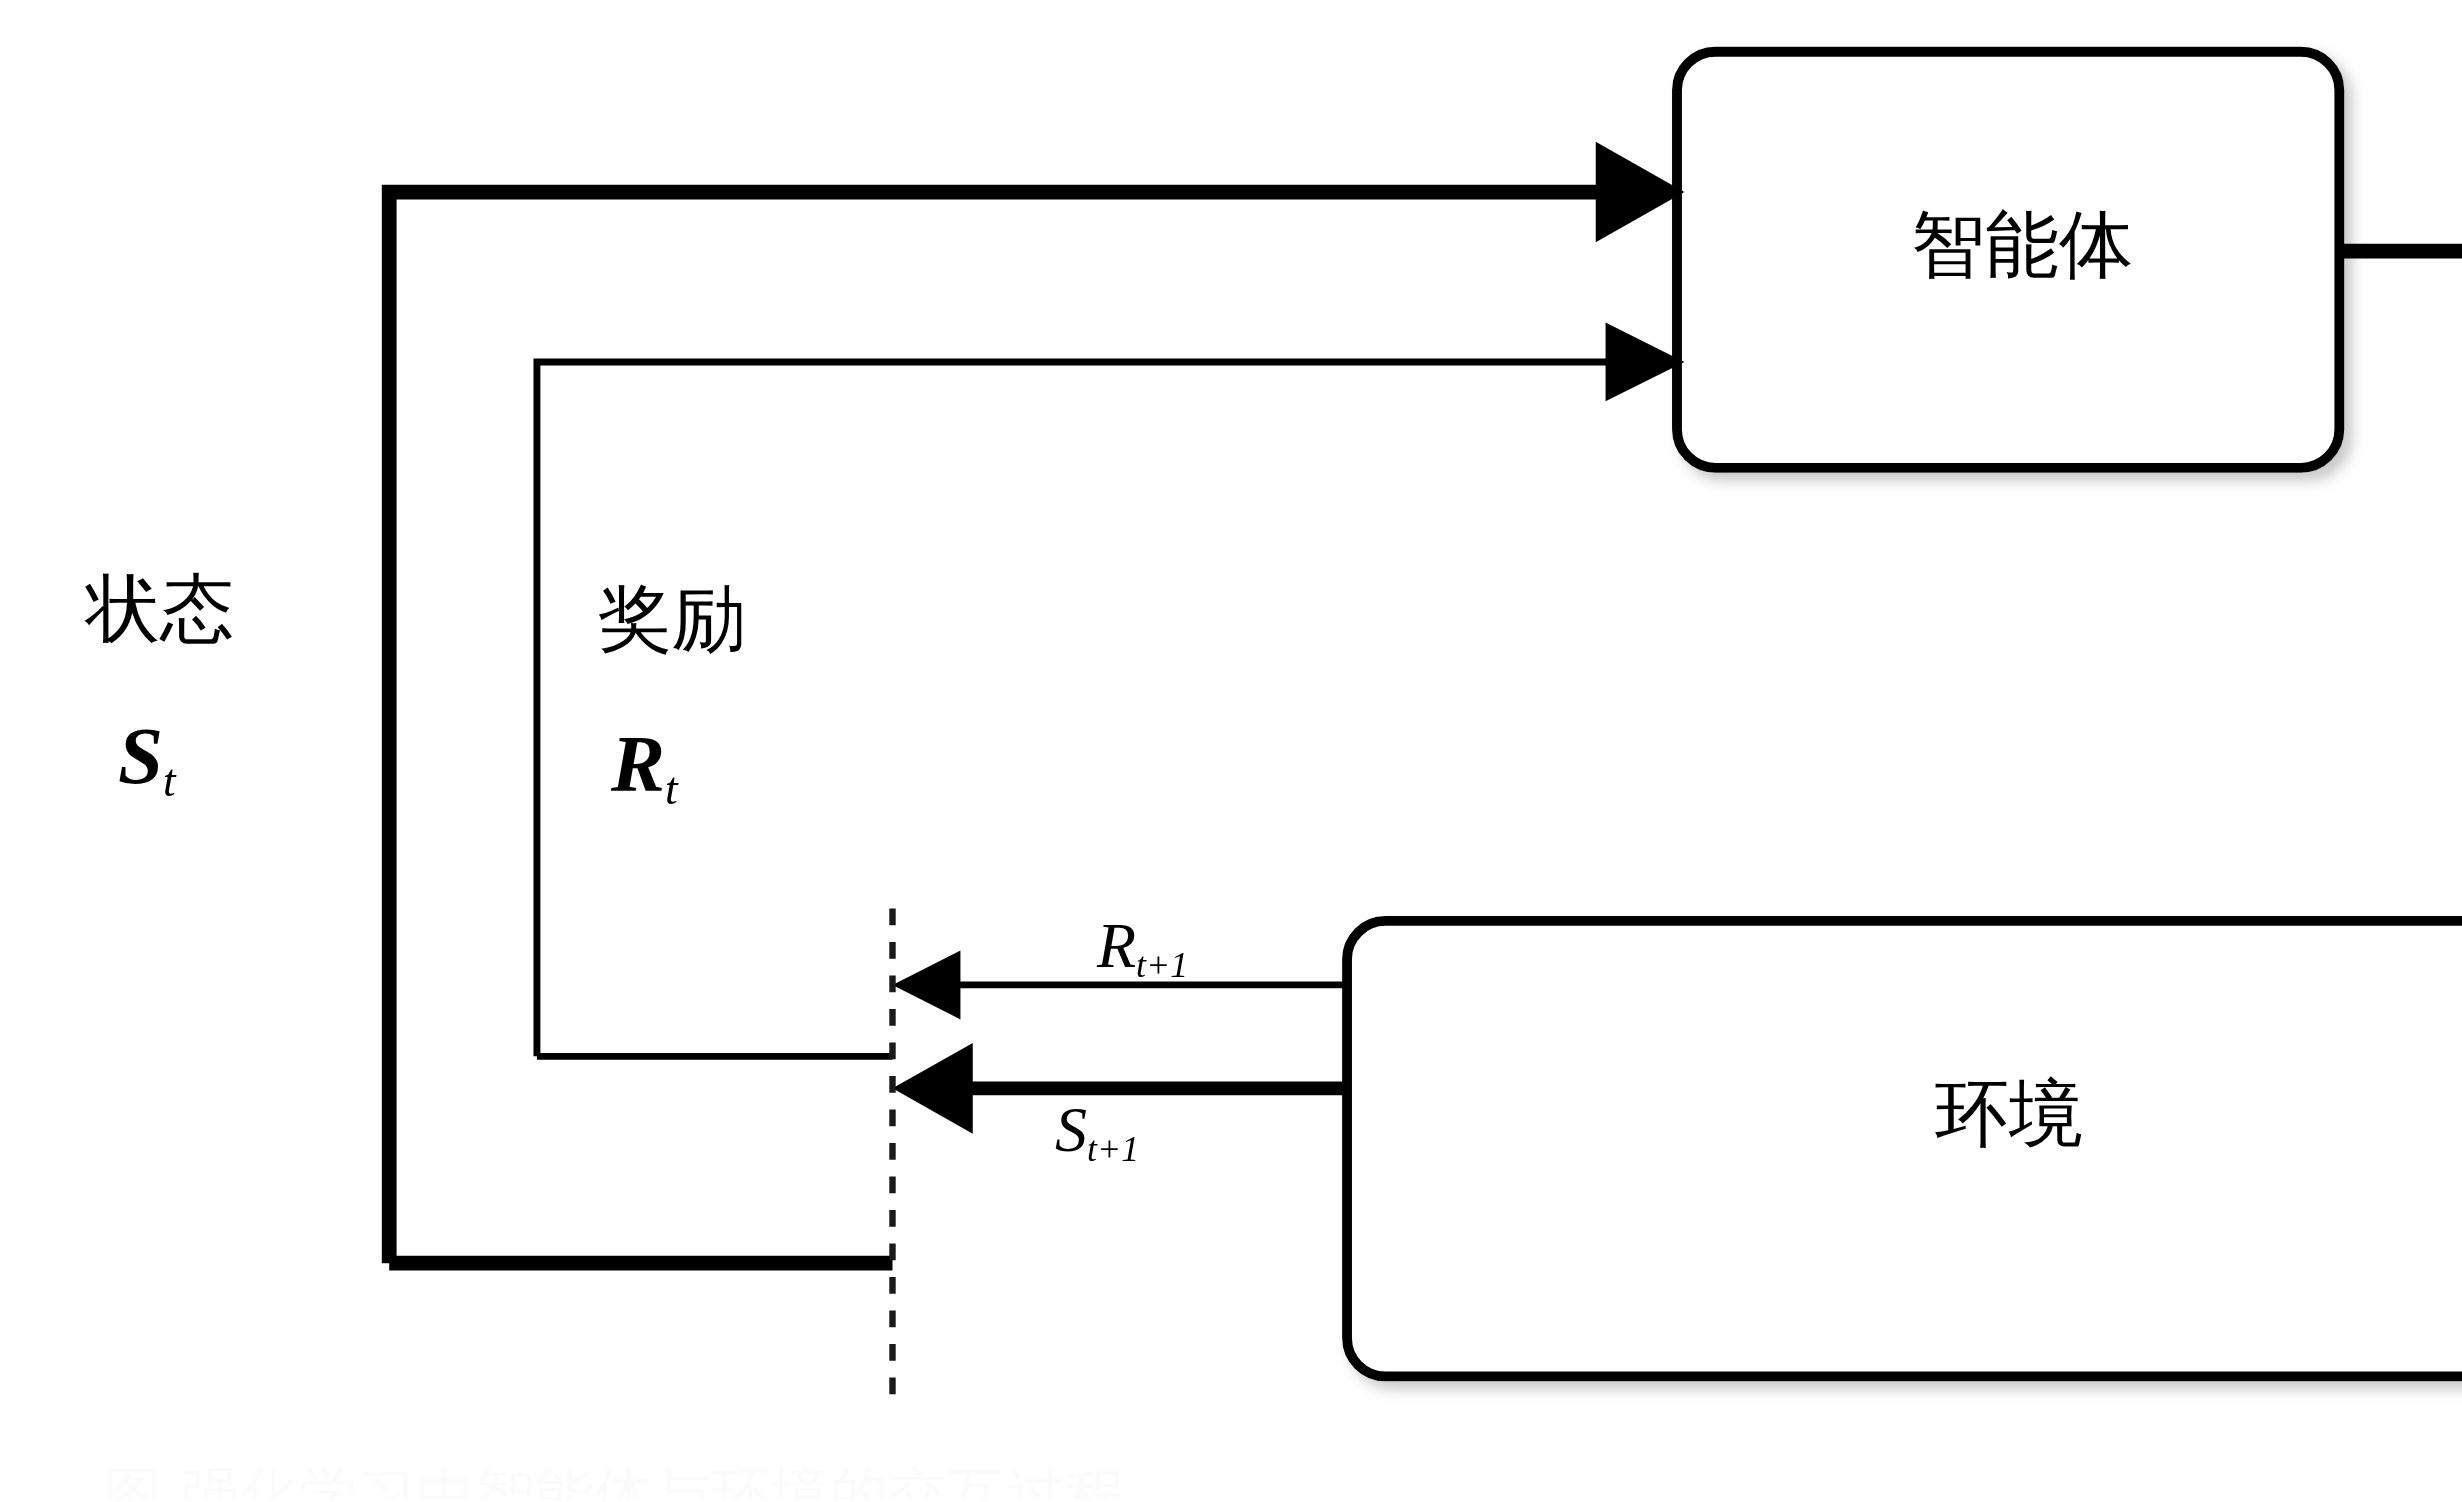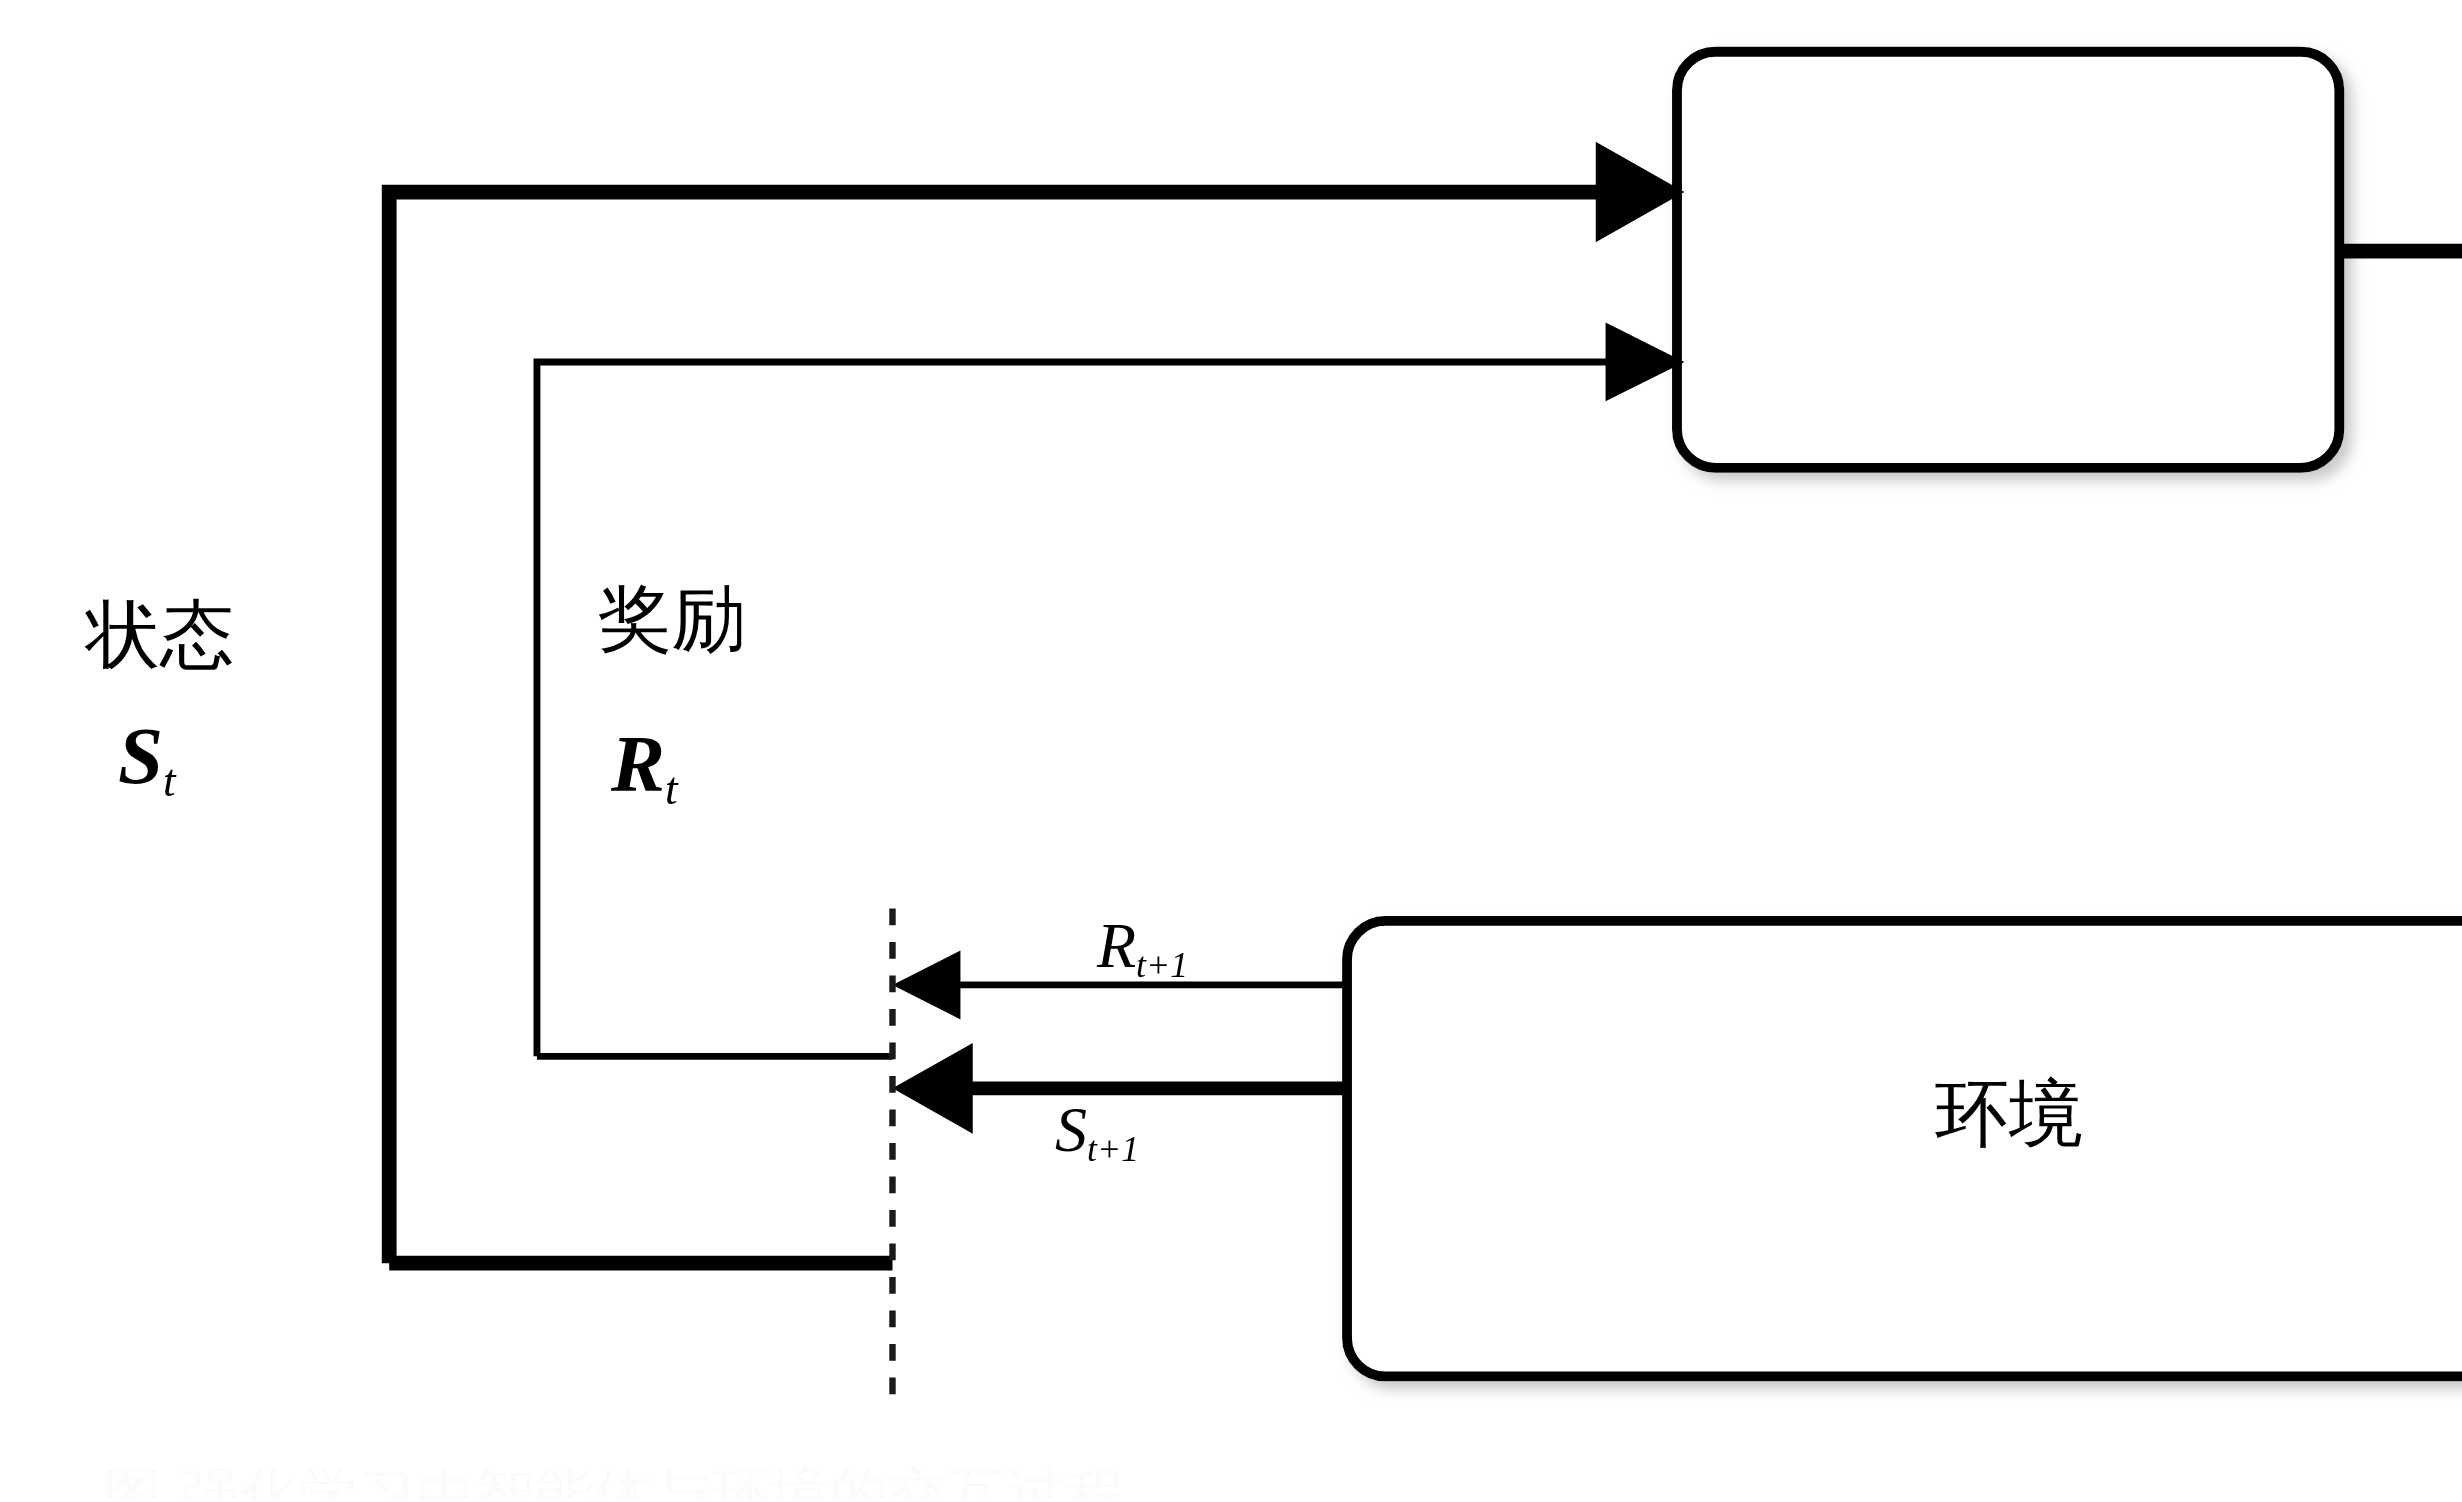--- a/index.html
+++ b/index.html
@@ -112,24 +112,25 @@
     </g>
 
     <g>
       <path d="M 2735 2210 L 1960 2210" fill="none" stroke="#000000" stroke-width="28" stroke-linecap="butt"></path>
       <polygon points="1812,2210 1975,2118 1975,2302" fill="#000000"></polygon>
     </g>
 
     <line x1="1812" y1="1845" x2="1812" y2="2845" stroke="#1a1a1a" stroke-width="13" stroke-dasharray="34 34" stroke-linecap="butt"></line>
   </svg>
 
+  <div class="cjk-label" style="left:1911px; top:207px;">智能体</div>
 
   <div class="cjk-label" style="left:1935px; top:1076px;">环境</div>
 
-  <div class="cjk-label" style="left:86px; top:597px;text-align:right;">状态</div>
+  <div class="cjk-label" style="left:86px; top:571px;text-align:right;">状态</div>
 
   <div class="math-label math-big" style="left:118px; top:716px;">
     <span>S</span><sub>t</sub>
   </div>
 
   <div class="cjk-label" style="left:598px; top:581px;">奖励</div>
 
   <div class="math-label math-big" style="left:611px; top:724px;">
     <span>R</span><sub>t</sub>
   </div>

